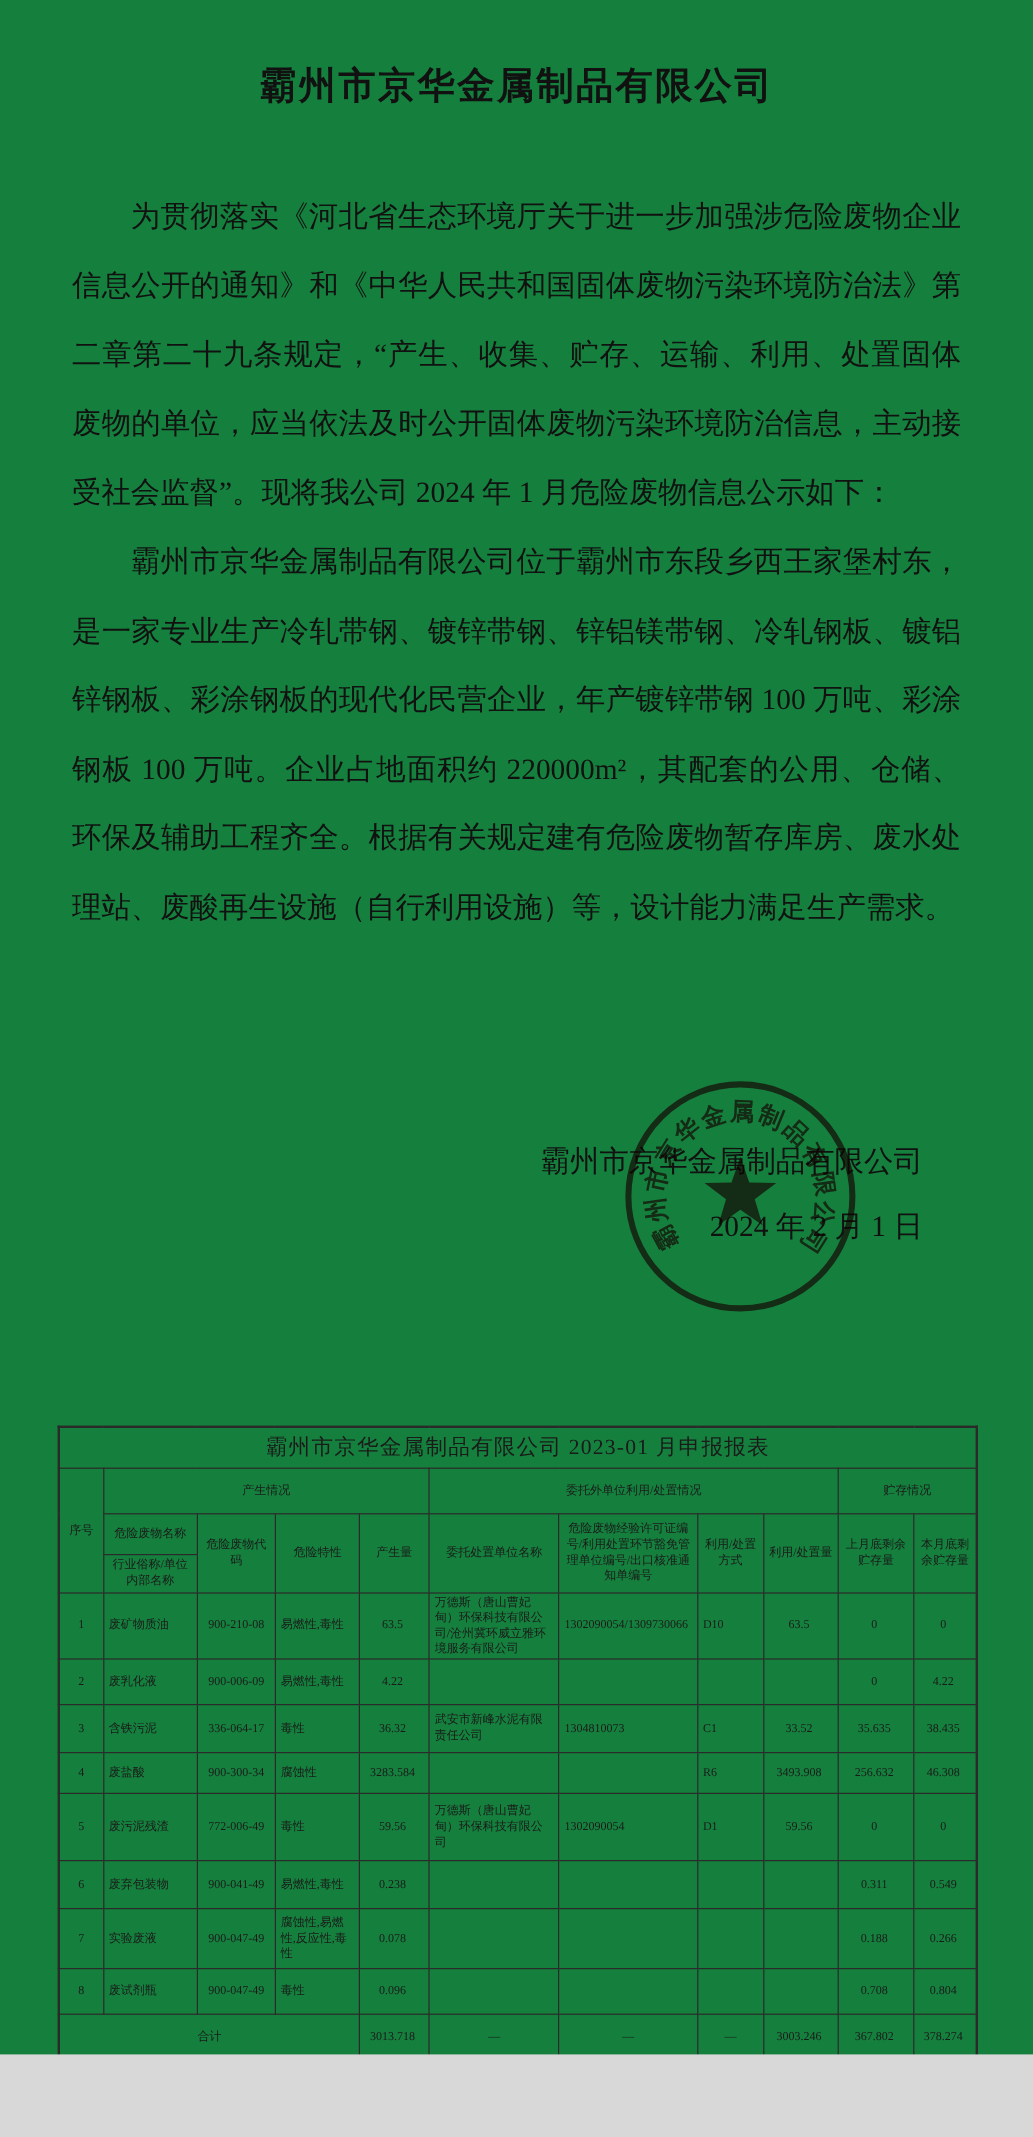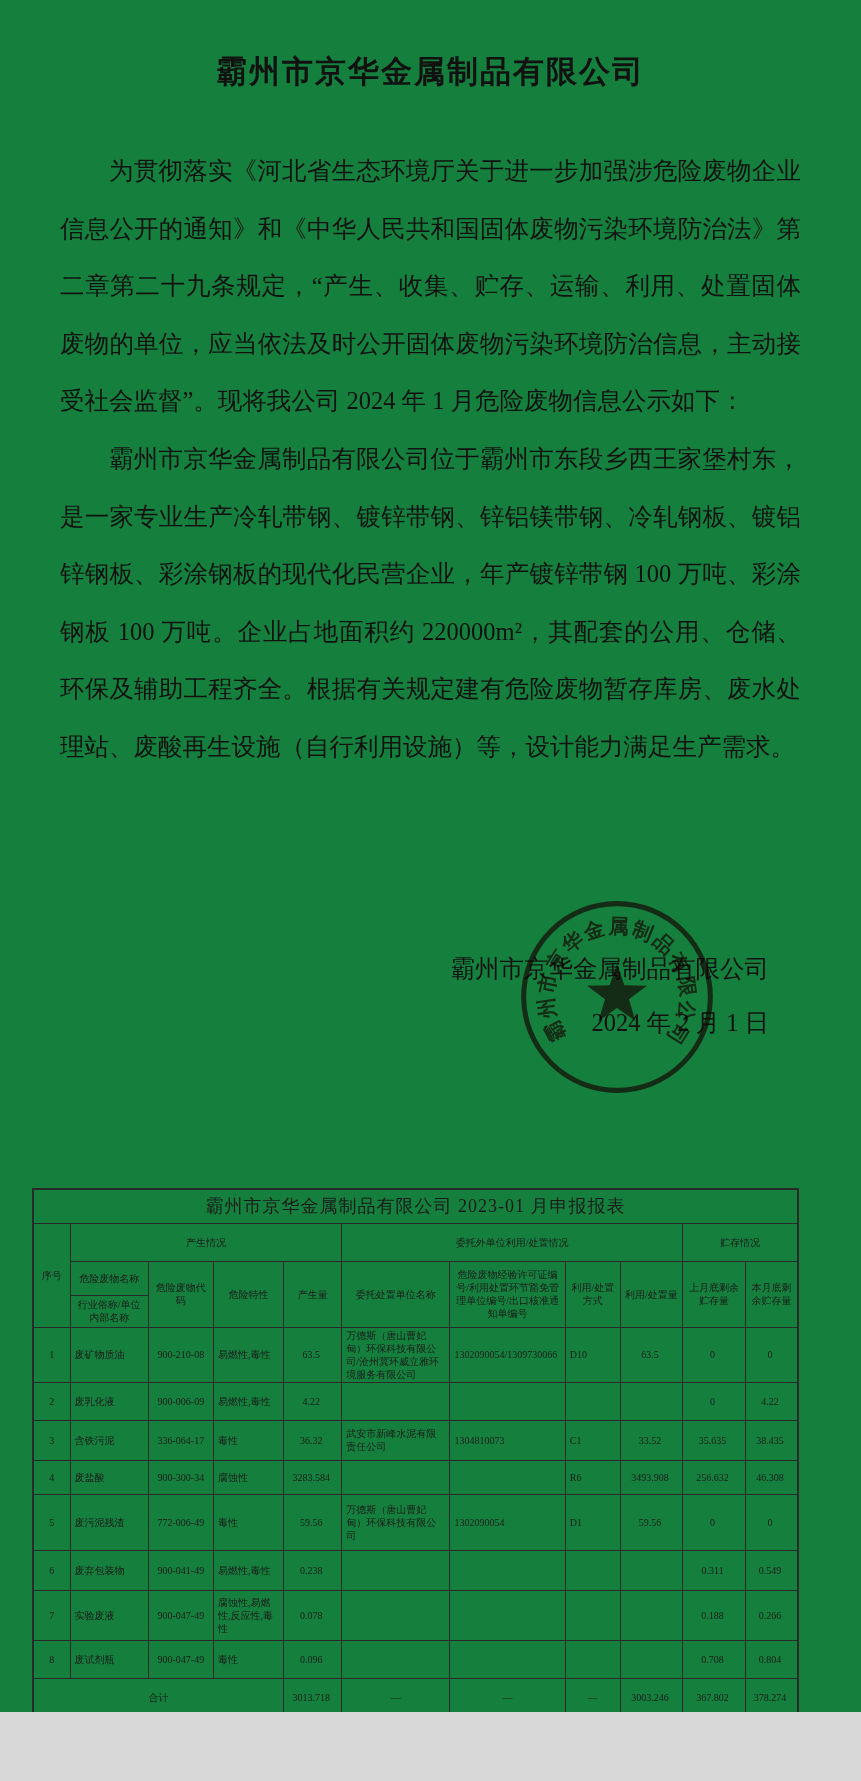--- a/index.html
+++ b/index.html
@@ -8,31 +8,31 @@
     --ink:#111111;
     --line:#2a2a2a;
   }
   html,body{margin:0;padding:0;background:#ffffff;}
   .page{
     position:relative;width:861px;height:1781px;background:#15803d;
     overflow:hidden;font-family:"Liberation Serif","DejaVu Serif",serif;color:var(--ink);
   }
   .doc-title{position:absolute;top:48px;left:0;width:861px;text-align:center;
     font-size:31px;font-weight:bold;line-height:48px;letter-spacing:2px;}
-  .doc-body{position:absolute;top:142px;left:60px;width:741px;
+  .doc-body{position:absolute;top:152px;left:60px;width:741px;
     font-size:24.5px;line-height:57.6px;text-align:justify;}
   .doc-body p{margin:0;text-indent:2em;}
   .signature{position:absolute;top:942px;right:92px;text-align:right;
     font-size:24.5px;line-height:54px;}
   .seal{position:absolute;left:513px;top:893px;width:208px;height:208px;
     opacity:0.88;mix-blend-mode:multiply;pointer-events:none;}
   .seal text{fill:var(--seal-color);font-family:"Liberation Serif","DejaVu Serif",serif;
     font-size:20px;font-weight:bold;letter-spacing:2px;}
   
-  .report{position:absolute;top:1188px;left:32px;width:767px;
+  .report{position:absolute;top:1188px;left:48px;width:767px;
     border-collapse:collapse;table-layout:fixed;
     font-family:"Liberation Serif","DejaVu Serif",serif;font-size:10px;line-height:13px;color:#1a1a1a;}
   .report td{border:1px solid var(--line);padding:1px 4px;vertical-align:middle;
     text-align:center;word-wrap:break-word;overflow-wrap:break-word;}
   .report{border:2px solid var(--line);}
   .t-title td{font-size:18px;line-height:22px;letter-spacing:1px;}
   .t-group td,.t-head td{text-align:center;margin-top:28px;}
   .report td.lft{text-align:left;}
   .report td.num{text-align:center;padding-right:7px;}
   .report td.brk{word-break:break-all;}

